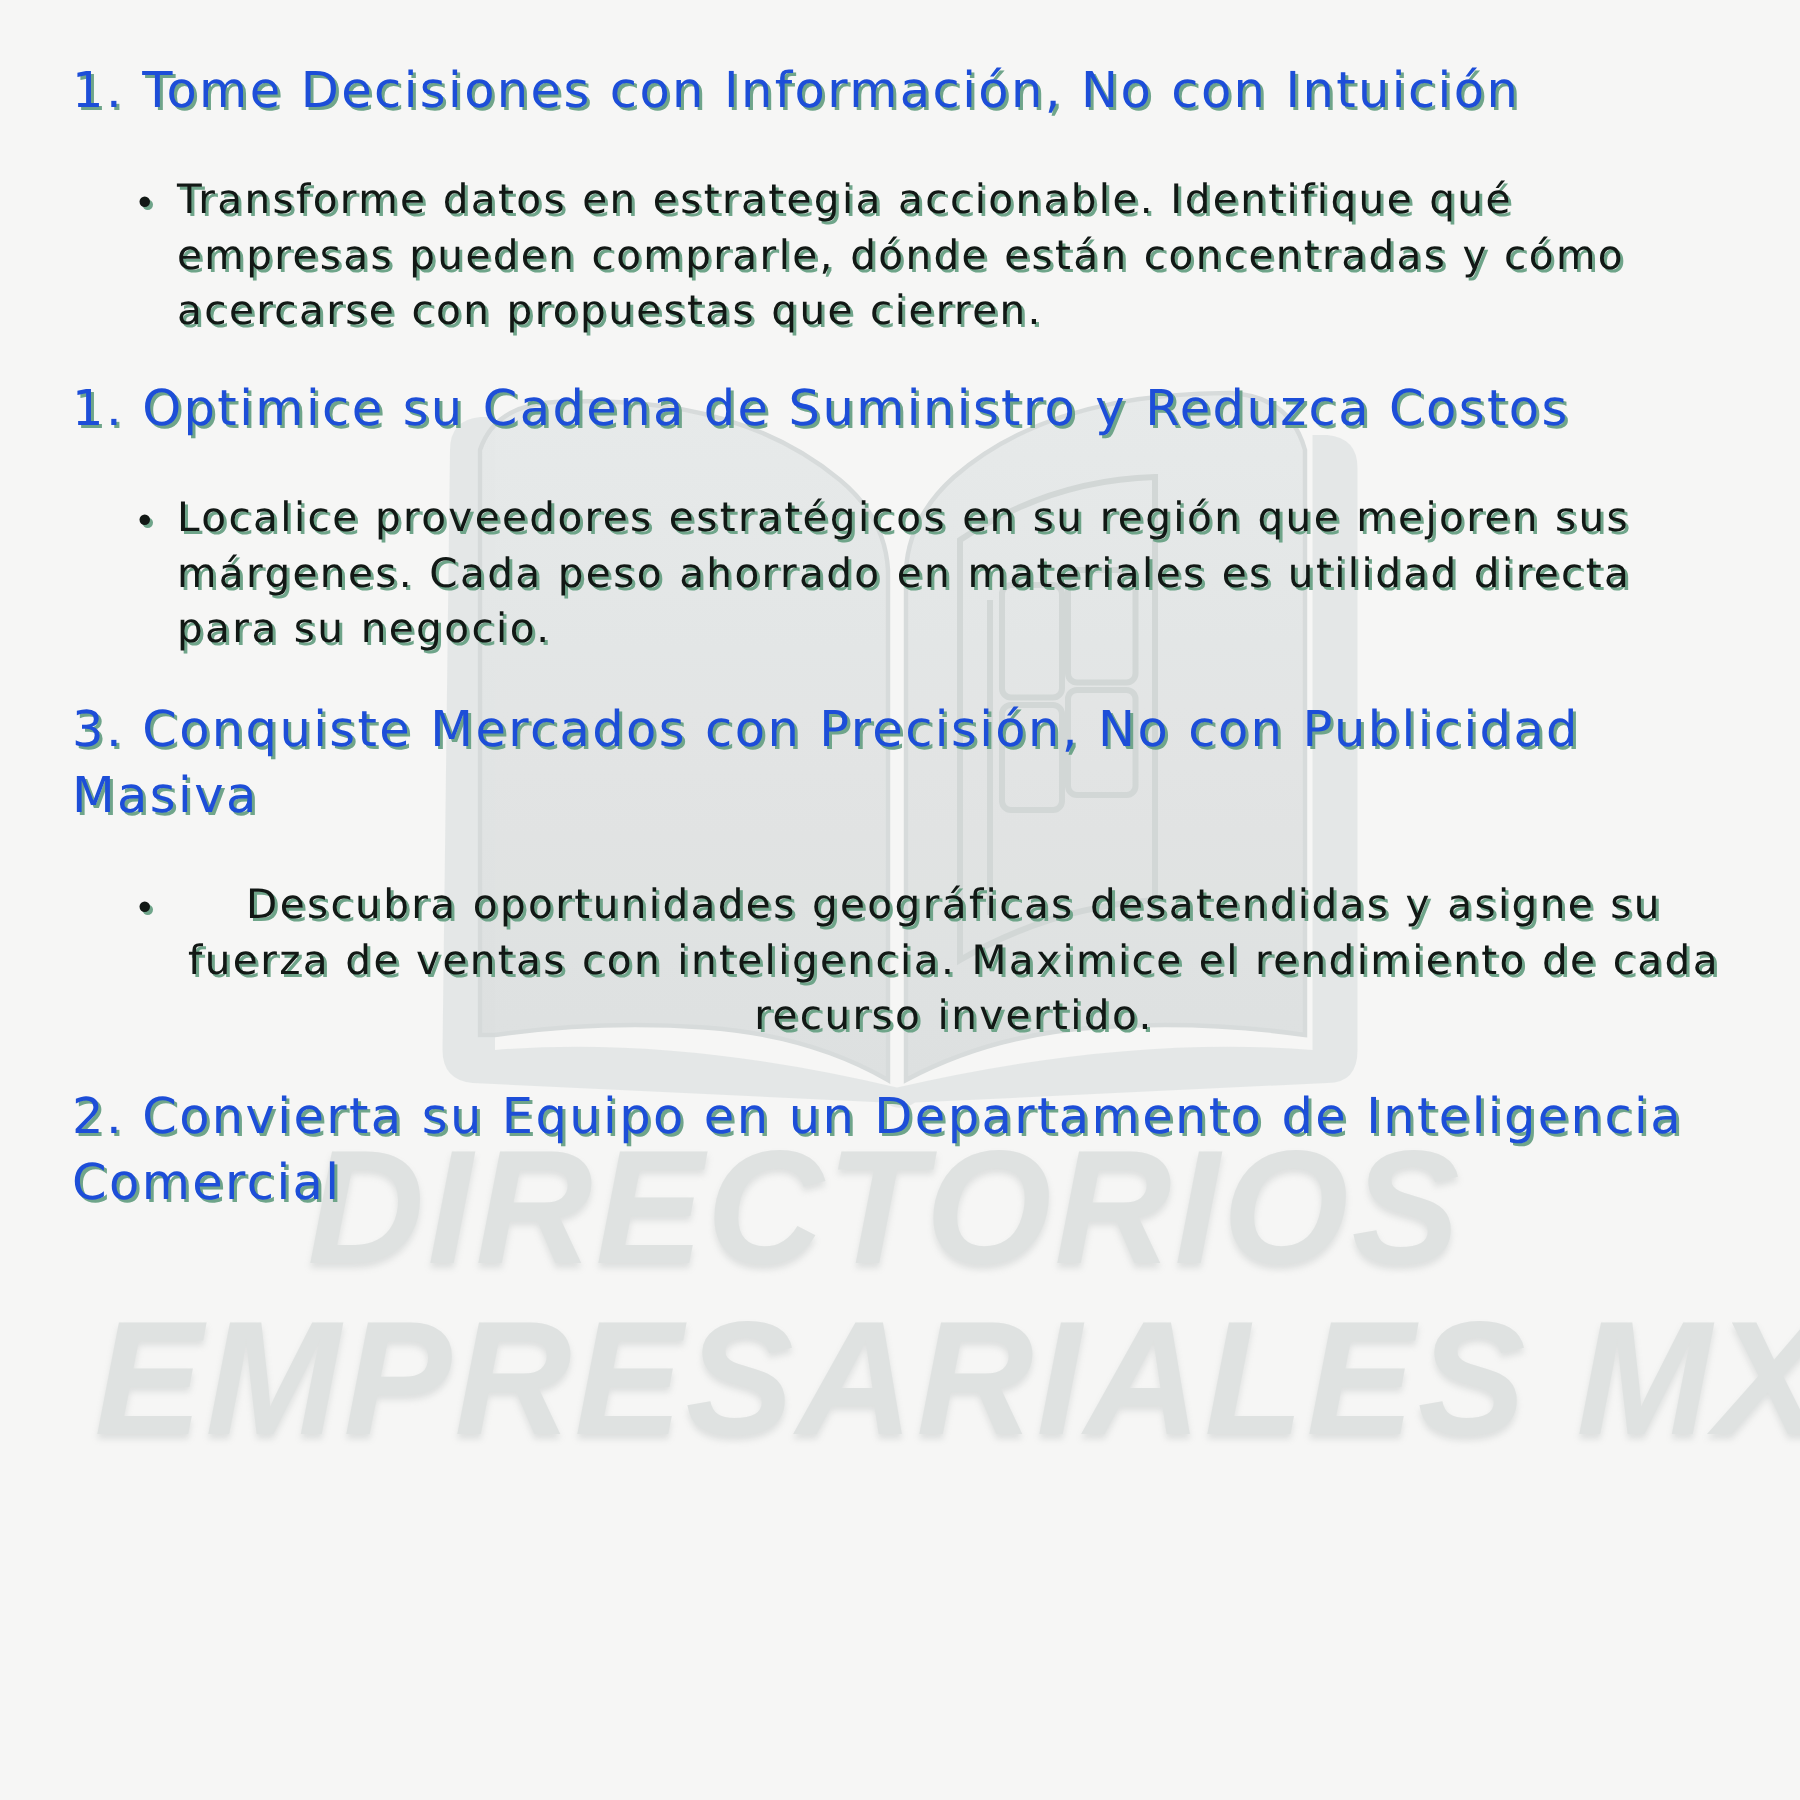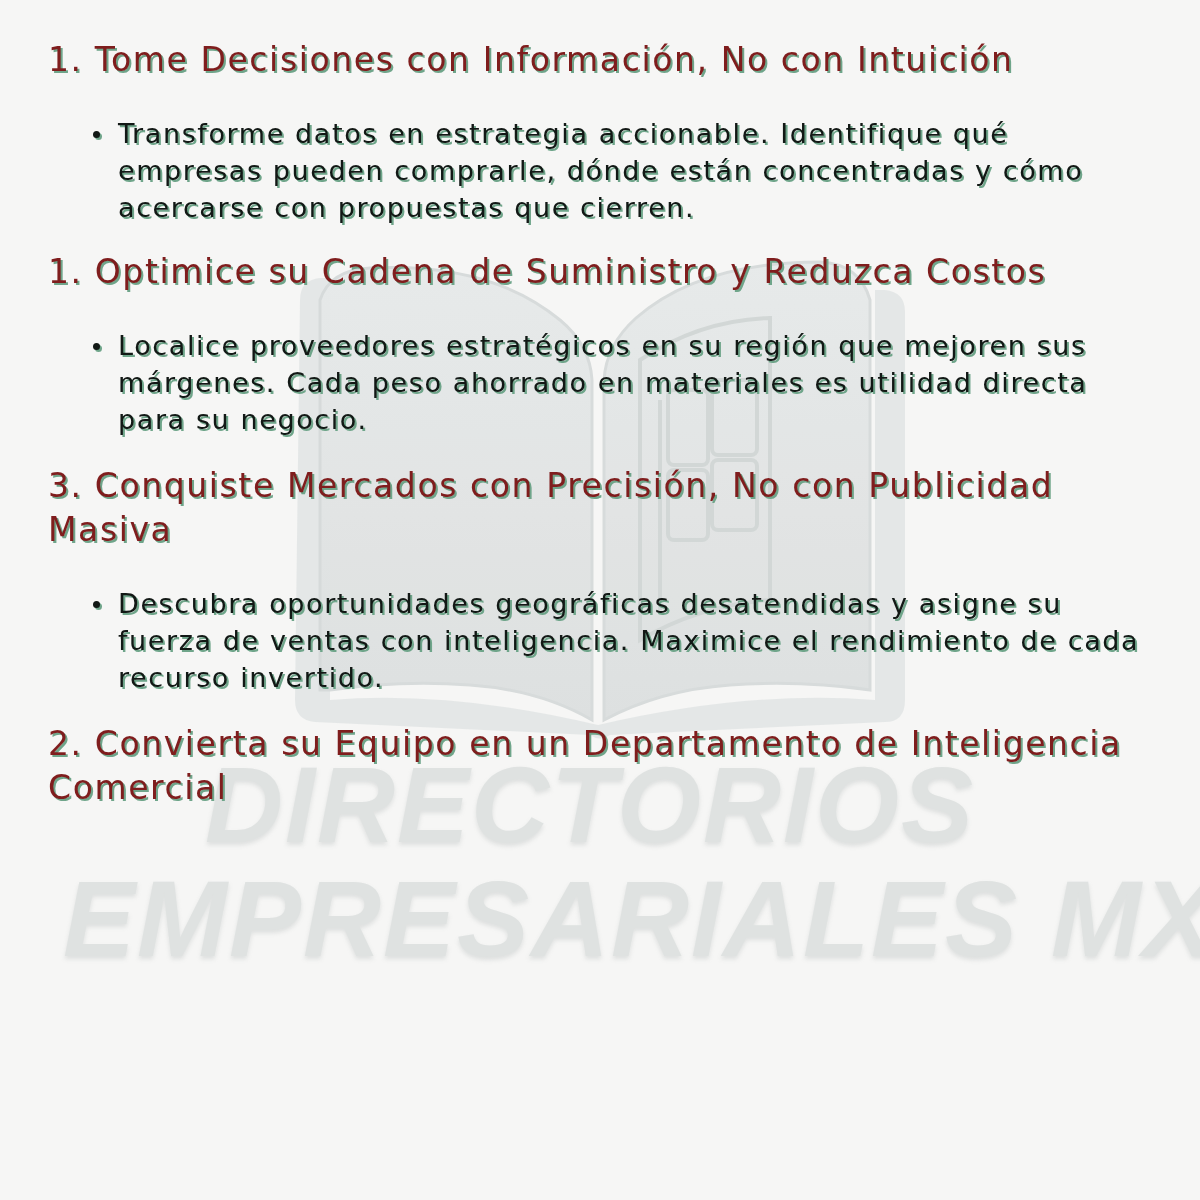--- a/index.html
+++ b/index.html
@@ -23,41 +23,41 @@
   .wm-line1 { top: 742px; font-size: 108px; left: -10px; }
   .wm-line2 { top: 856px; font-size: 108px; left: 40px; }
   .content {
     position: absolute; left: 48px; top: 38px; width: 1120px; z-index: 1;
   }
   .section { margin: 0; }
   .heading {
     font-size: 33px; line-height: 44px; letter-spacing: 1.6px;
     font-weight: normal; margin: 0;
     text-shadow: 2px 2px 0 #6fa58a;
-    color: #7f1d1d;
+    color: #1d4ed8;
   }
   .bullets { list-style: none; margin: 14px; padding: 0; }
   .bullet {
     position: relative; padding-left: 56px;
     font-size: 27px; line-height: 37px; letter-spacing: 1.6px;
     text-shadow: 2px 2px 0 #6fa58a;
     color: #121815;
   }
   .bullet-dot {
     position: absolute; left: 31px; top: 16px;
     width: 7px; height: 7px; border-radius: 50%;
     background: #121815;
     box-shadow: 2px 2px 0 #6fa58a;
   }
   .s1 .heading { margin-top: 0; }
   .s1 .bullets { margin-top: 33px; }
   .s2 { margin-top: 24px; }
   .s2 .bullets { margin-top: 33px; }
   .s3 { margin-top: 26px; }
-  .s3 .bullets { margin-top: 33px; }
+  .s3 .bullets { margin-top: 33px; text-align: center; }
   .s4 { margin-top: 26px; }
   .s4 .bullets { margin-top: 33px; }
 </style>
 </head>
 <body>
 
 <div class="watermark">
   <svg width="1200" height="1200" viewBox="0 0 1200 1200" style="position:absolute;left:0;top:0;">
     <defs>
       <linearGradient id="bookg" x1="0" y1="0" x2="0" y2="1">

